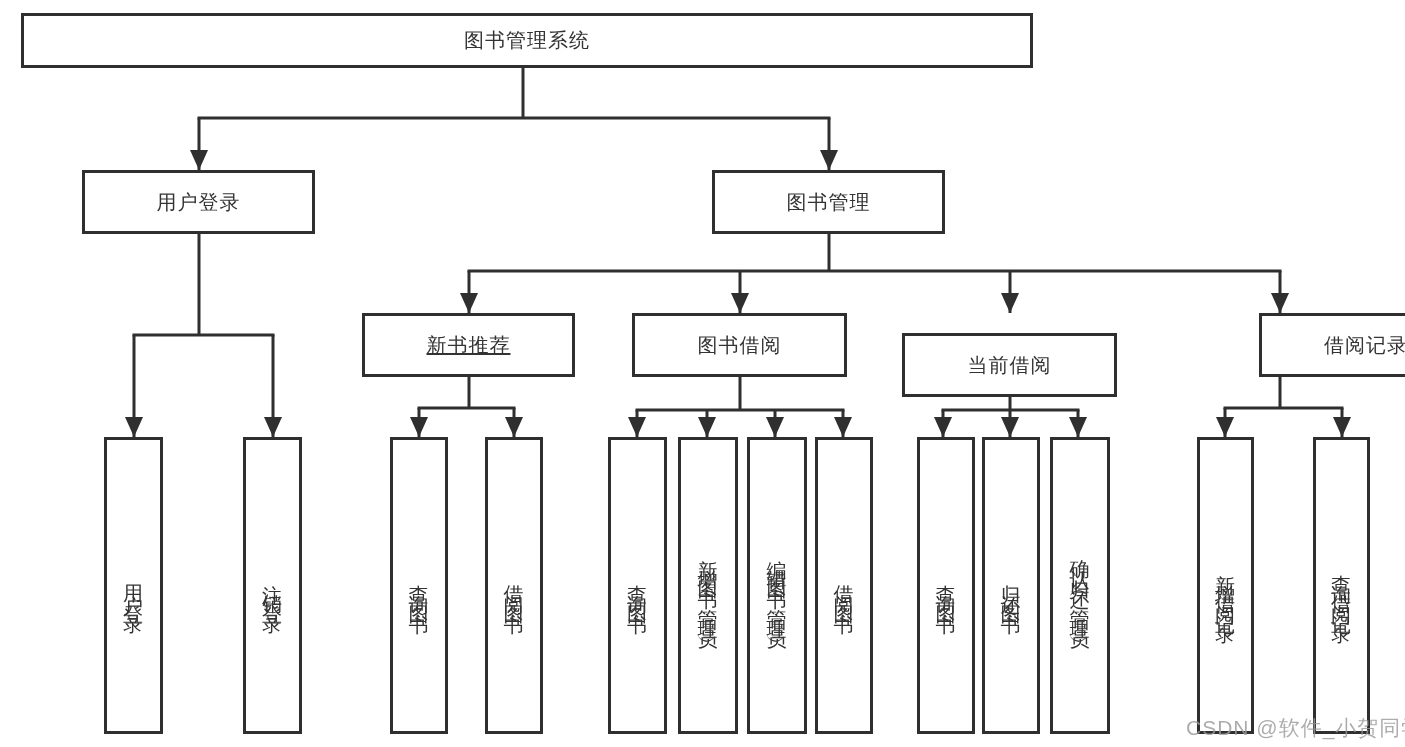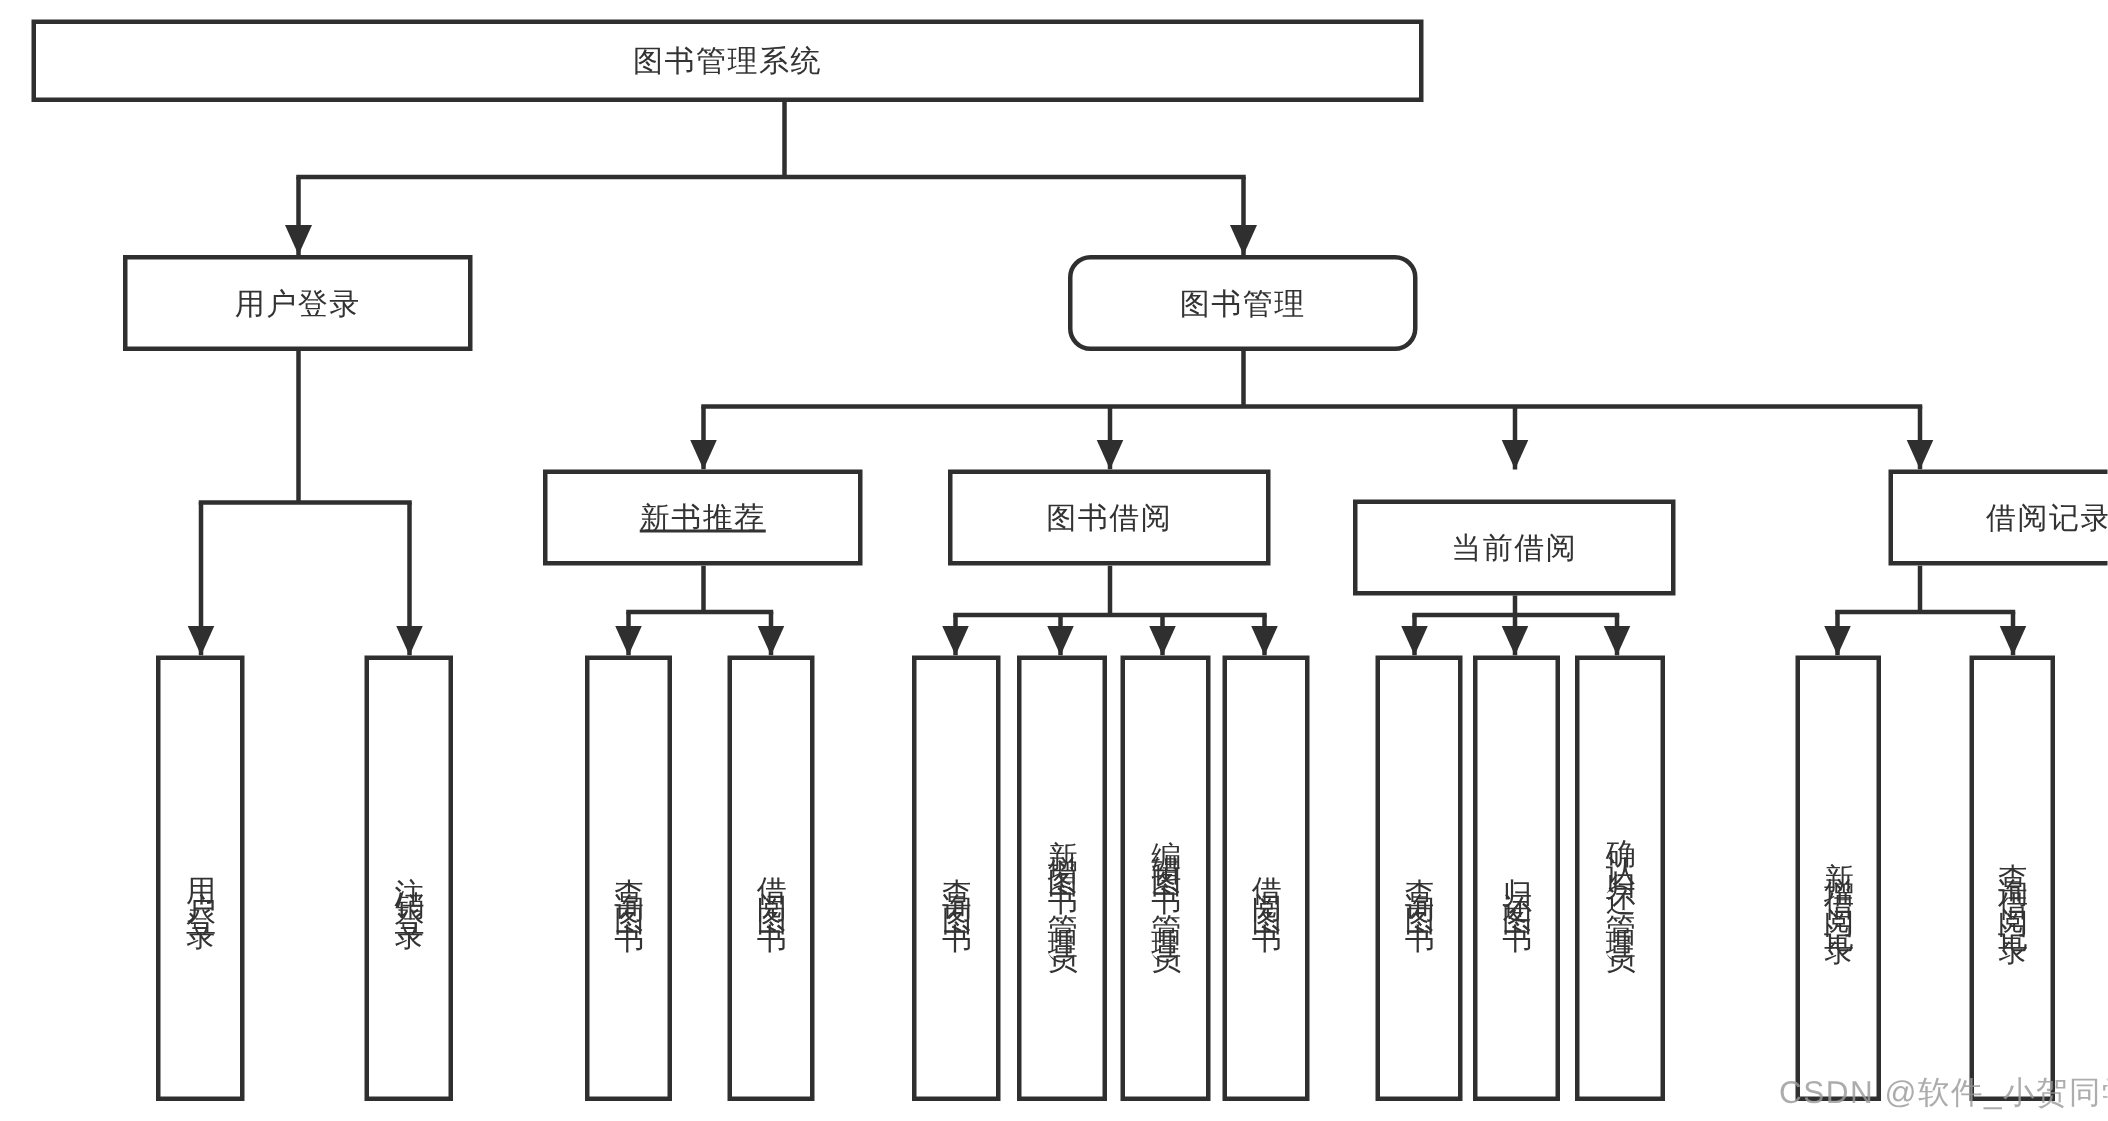--- a/index.html
+++ b/index.html
@@ -78,24 +78,24 @@
       <line x1="1010" y1="410" x2="1010" y2="437" marker-end="url(#arr)"></line>
       <line x1="1078" y1="410" x2="1078" y2="437" marker-end="url(#arr)"></line>
 
       <line x1="1280" y1="377" x2="1280" y2="409"></line>
       <line x1="1223.5" y1="408" x2="1343.5" y2="408"></line>
       <line x1="1225" y1="408" x2="1225" y2="437" marker-end="url(#arr)"></line>
       <line x1="1342" y1="408" x2="1342" y2="437" marker-end="url(#arr)"></line>
     </g>
   </svg>
 
-  <div class="node" style="left:21px;top:13px;width:928px;height:55px;font-family:Liberation Mono, monospace;">图书管理系统</div>
+  <div class="node" style="left:21px;top:13px;width:1012px;height:55px;font-family:Liberation Mono, monospace;">图书管理系统</div>
 
   <div class="node" style="left:82px;top:170px;width:233px;height:64px;">用户登录</div>
-  <div class="node" style="left:712px;top:170px;width:233px;height:64px;border-radius:15px;">图书管理</div>
+  <div class="node" style="left:712px;top:170px;width:233px;height:64px;">图书管理</div>
 
   <div class="node" style="left:362px;top:313px;width:213px;height:64px;text-decoration:underline;">新书推荐</div>
   <div class="node" style="left:632px;top:313px;width:215px;height:64px;">图书借阅</div>
   <div class="node" style="left:902px;top:313px;width:215px;height:64px;margin-top:20px;">当前借阅</div>
   <div class="node" style="left:1239px;top:313px;width:214px;height:64px;margin-left:20px;">借阅记录</div>
 
   <div class="node leaf" style="left:104px;top:437px;width:59px;height:297px;">用户登录</div>
   <div class="node leaf" style="left:243px;top:437px;width:59px;height:297px;">注销登录</div>
 
   <div class="node leaf" style="left:390px;top:437px;width:58px;height:297px;">查询图书</div>

